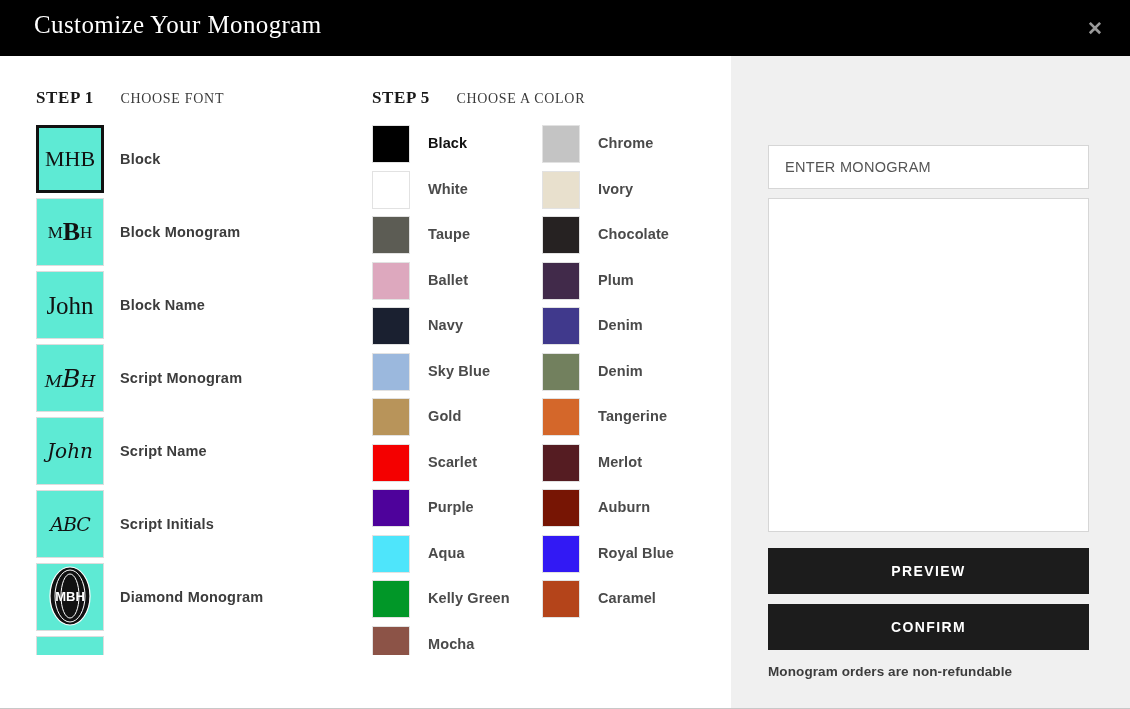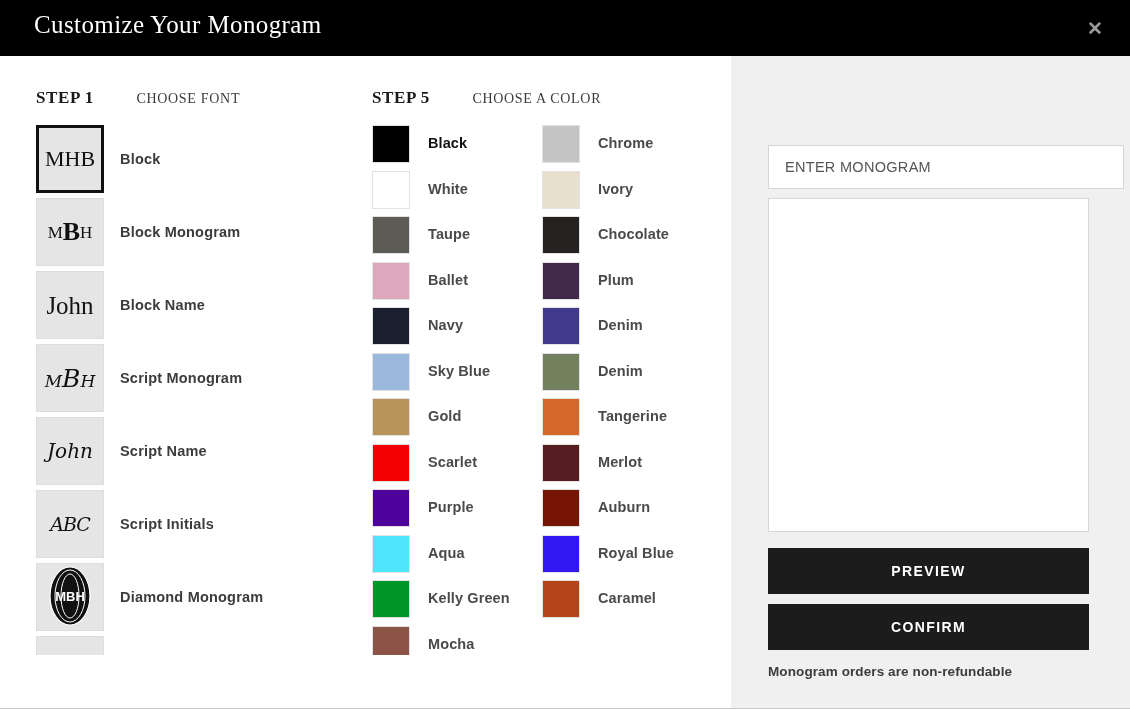--- a/index.html
+++ b/index.html
@@ -66,21 +66,21 @@
     font-weight: bold;
     font-size: 17px;
     color: #1a1a1a;
     letter-spacing: 0.6px;
   }
   .step-cap {
     font-family: "Liberation Serif", serif;
     font-size: 14px;
     color: #3a3a3a;
     letter-spacing: 0.7px;
-    margin-left: 38px;
+    margin-left: 22px;
   }
   .step-cap .hl { color: #1a18e0; font-weight: bold; }
 
   
   #font-col {
     position: absolute;
     left: 0px;
     top: 125px;
     width: 360px;
     height: 530px;
@@ -90,21 +90,21 @@
     position: relative;
     height: 73px;
     margin-left: 36px;
   }
   .font-thumb {
     position: absolute;
     left: 0;
     top: 0;
     width: 68px;
     height: 68px;
-    background: #e5e5e5;
+    background: #5eead4;
     border: 1px solid #dddddd;
     box-sizing: border-box;
     display: flex;
     align-items: center;
     justify-content: center;
     overflow: hidden;
     cursor: pointer;
   }
   .font-row.selected .font-thumb {
     border: 3px solid #111111;
@@ -175,21 +175,21 @@
     left: 731px;
     top: 56px;
     width: 399px;
     height: 653px;
     background: #f0f0f0;
   }
   #monogram-input {
     position: absolute;
     left: 37px;
     top: 89px;
-    width: 356px;
+    width: 321px;
     height: 44px;
     box-sizing: border-box;
     background: #ffffff;
     border: 1px solid #d6d6d6;
     padding: 0 16px;
     font-family: "Liberation Sans", sans-serif;
     font-size: 14.5px;
     color: #0c4a6e;
     letter-spacing: 0.3px;
     outline: none;

